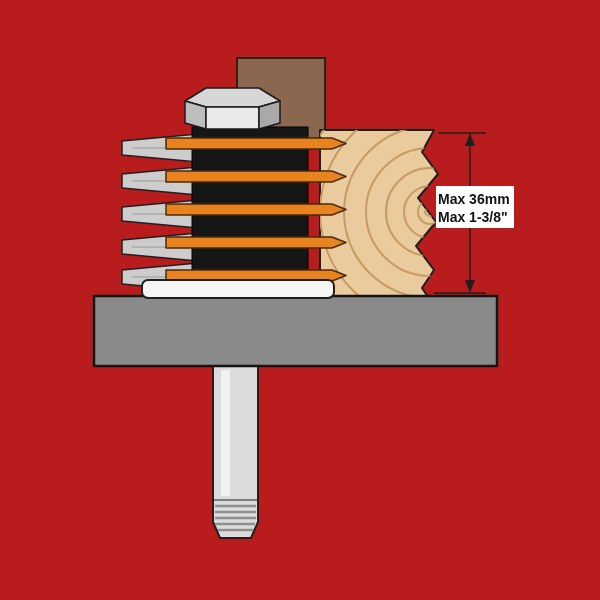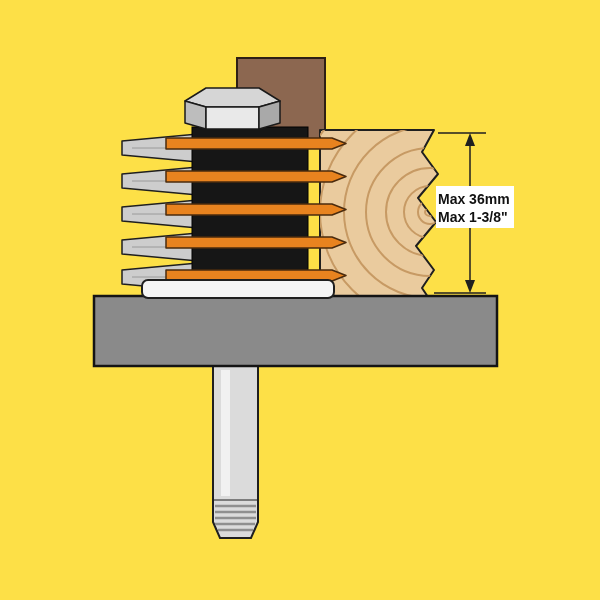--- a/index.html
+++ b/index.html
@@ -1,19 +1,19 @@
 <!DOCTYPE html>
 <html><head>
 <meta charset="utf-8">
 <style>
   html, body { margin: 0; padding: 0; background: #ffffff; }
   .stage {
     width: 600px; height: 600px;
     position: relative;
-    background: #fde047;
+    background: #b91c1c;
     font-family: "Liberation Sans", sans-serif;
     overflow: hidden;
     text-decoration: underline;
   }
   svg { display: block; }
   text.dim-label {
     font-family: "Liberation Sans", sans-serif;
     font-size: 14px;
     font-weight: 700;
     fill: #111111;

